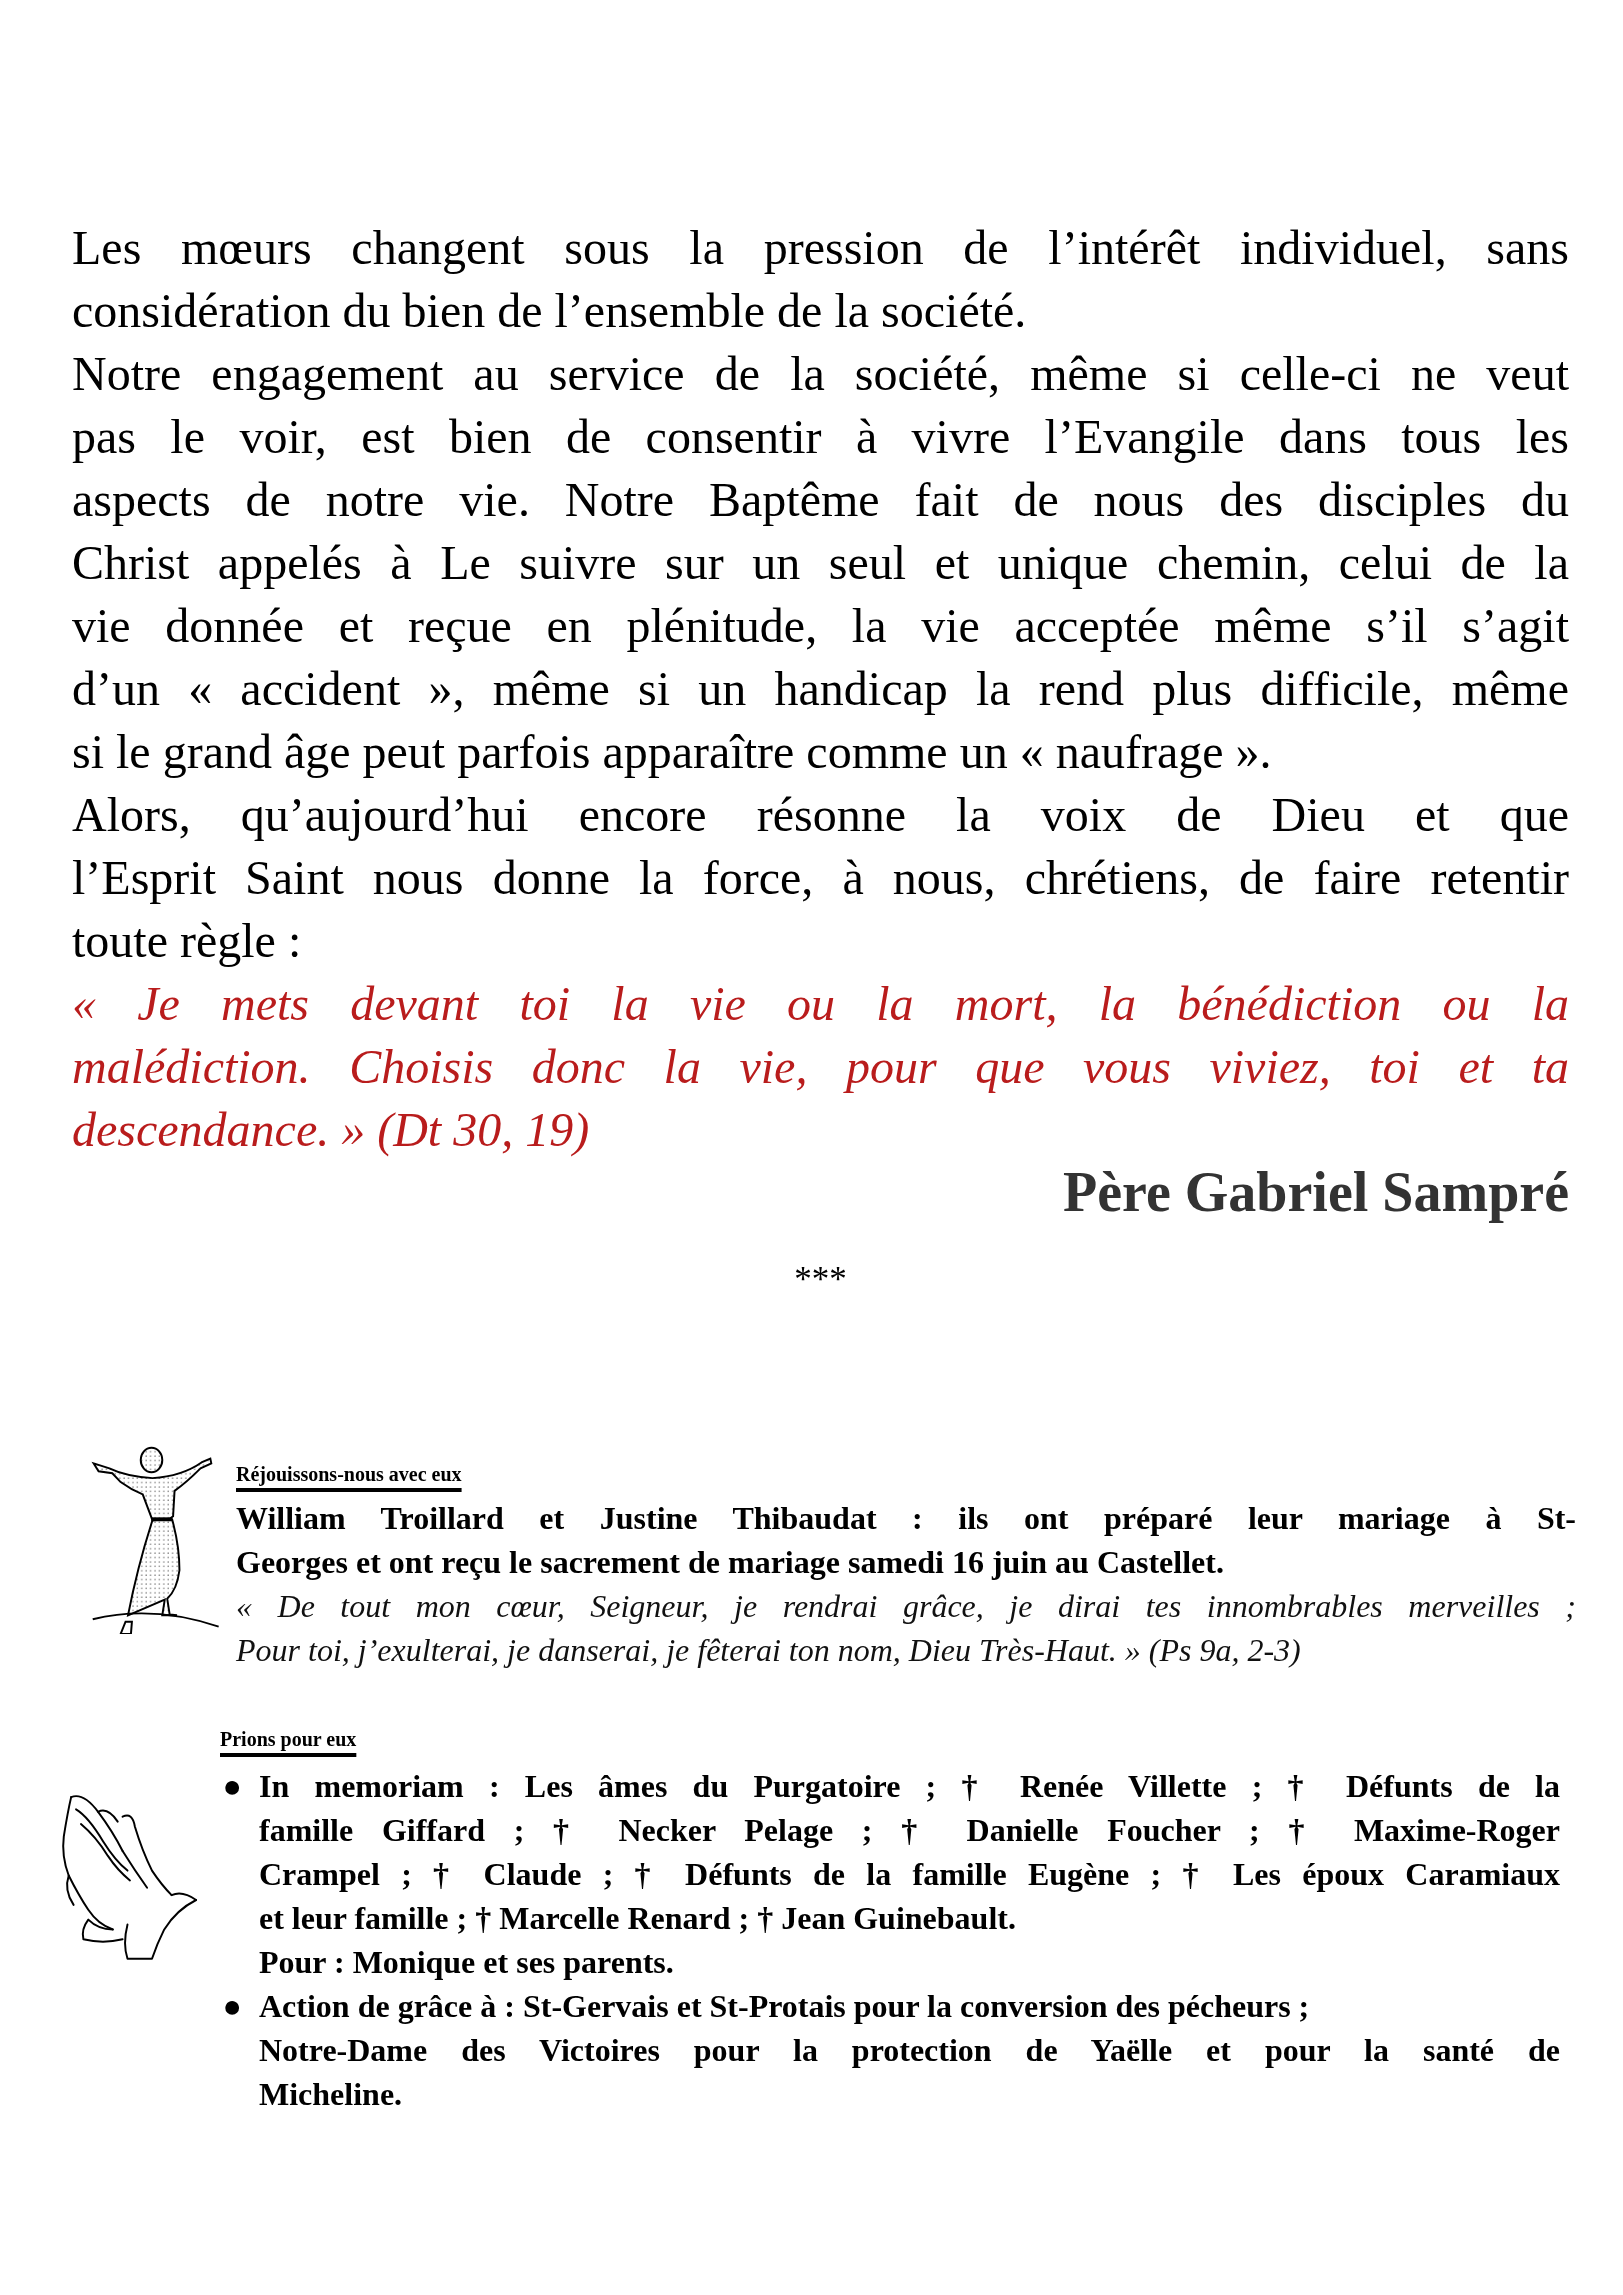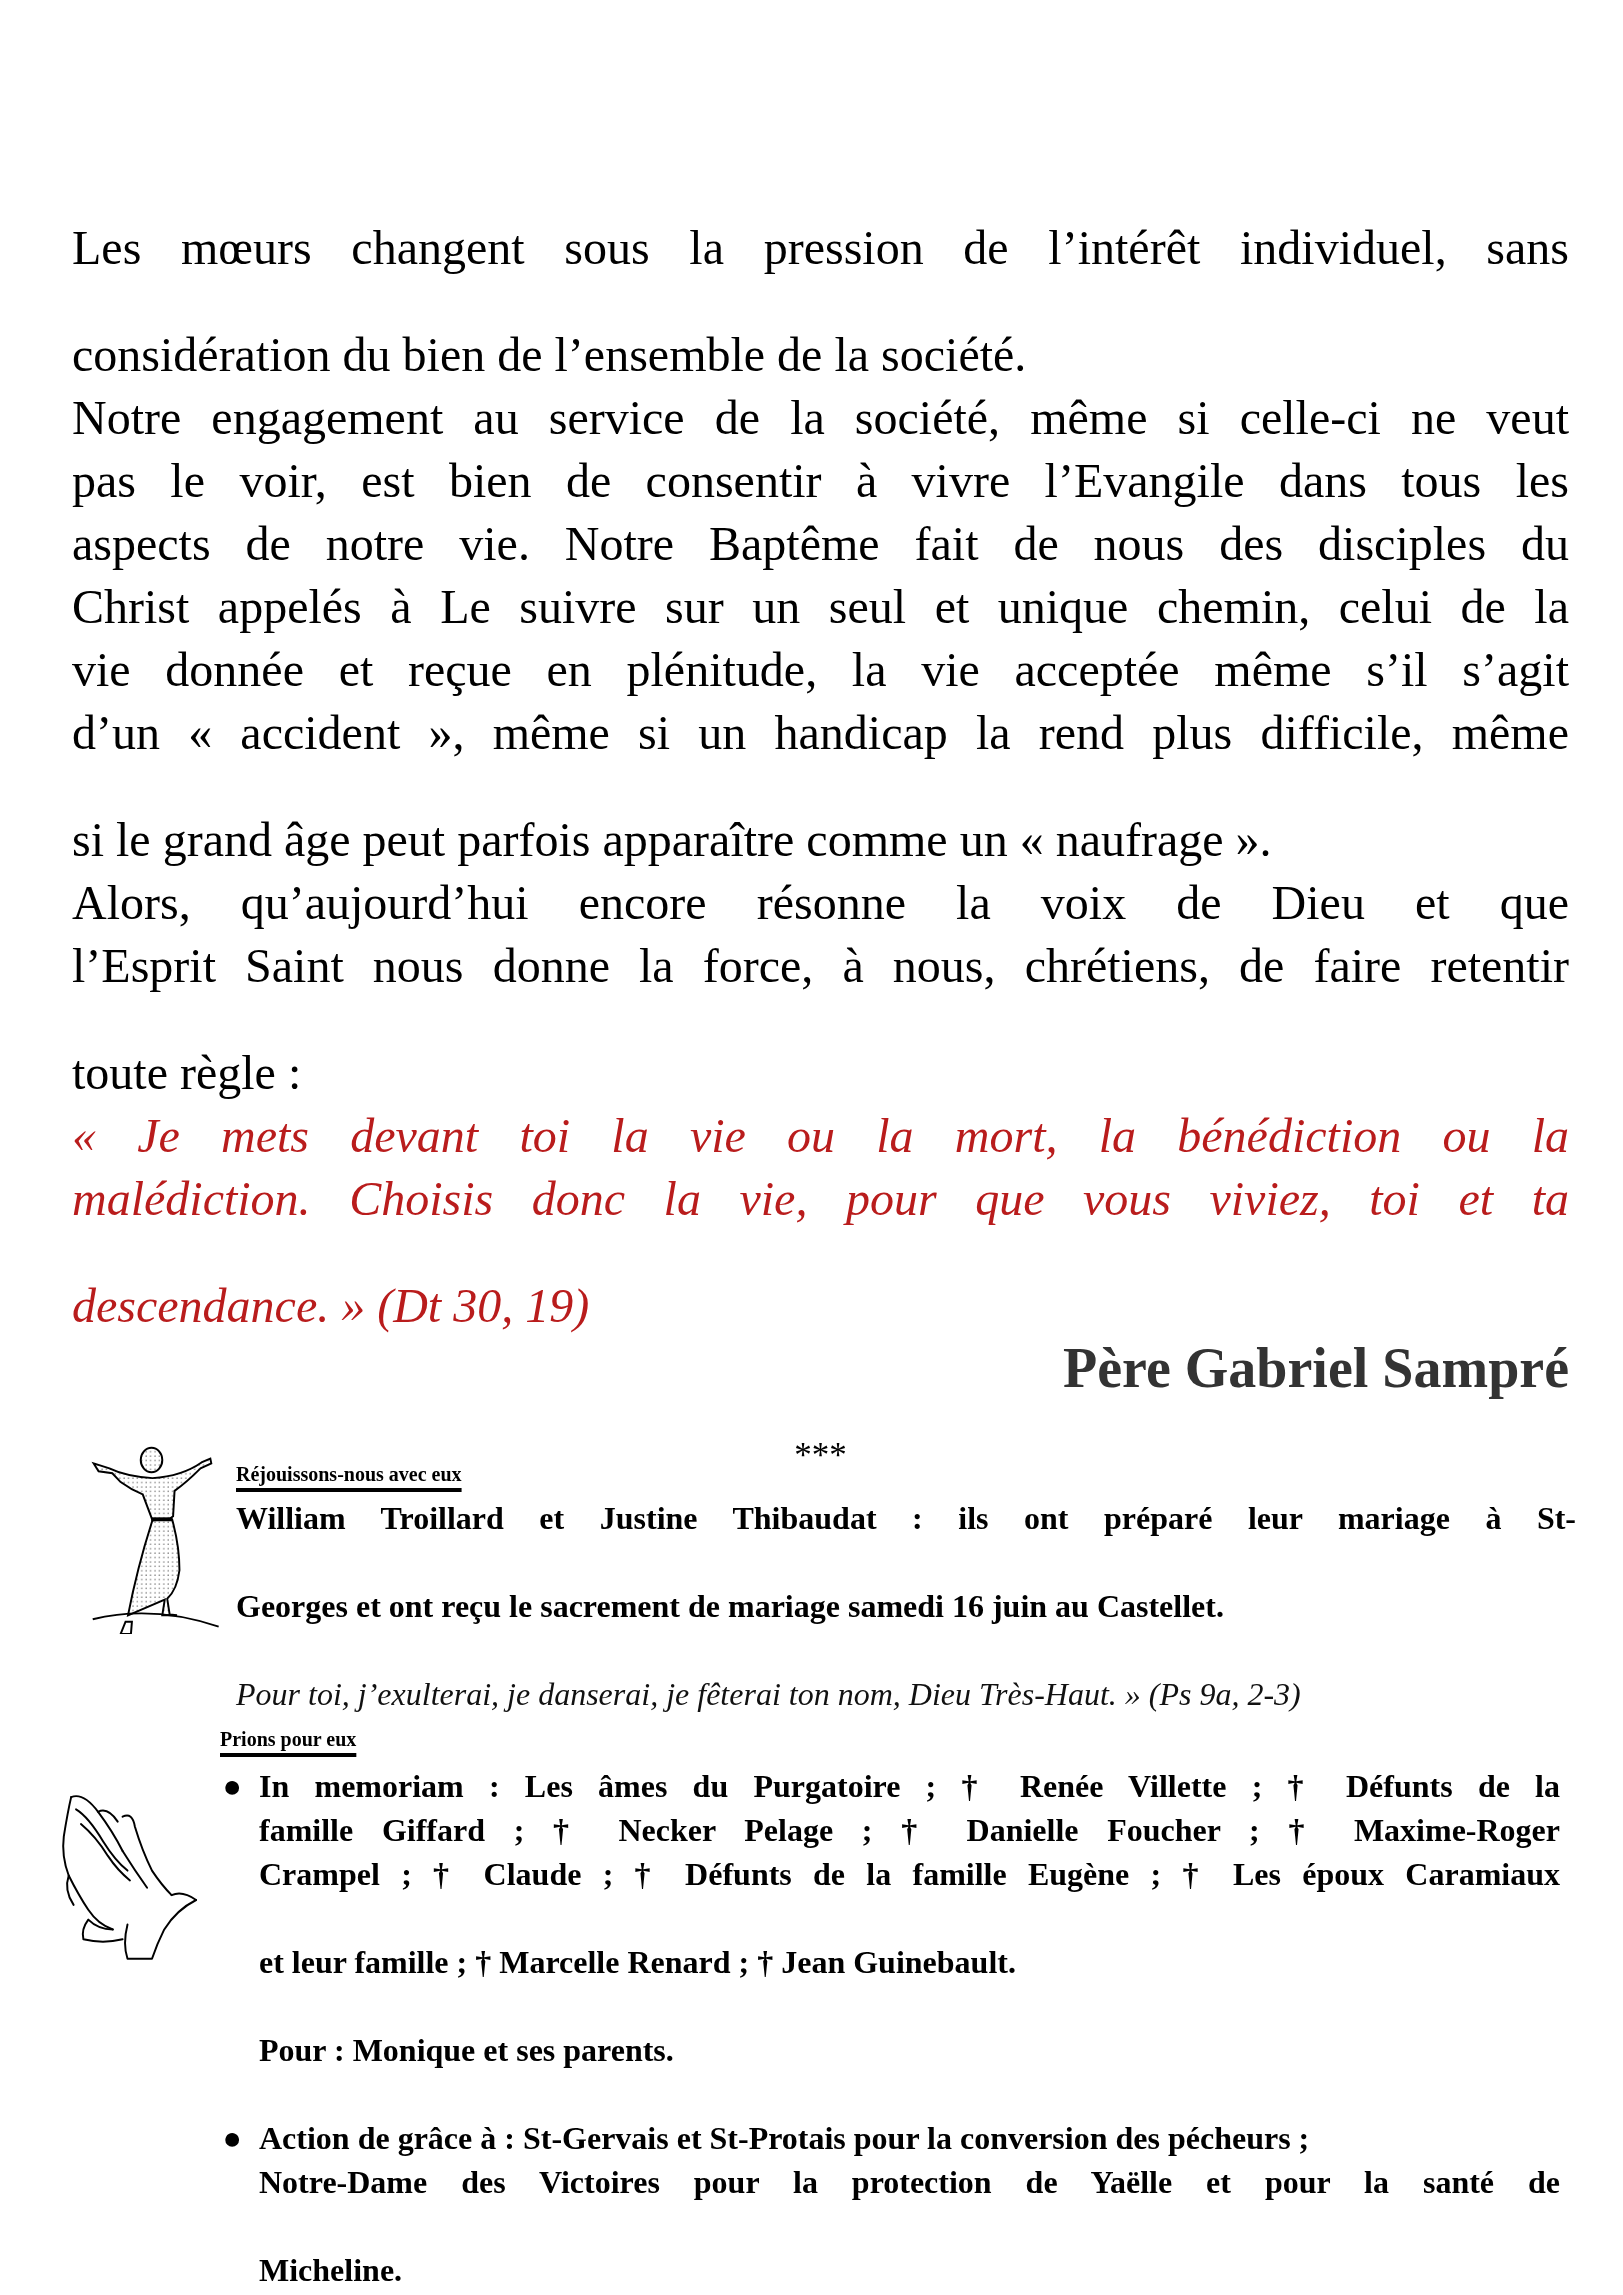--- a/index.html
+++ b/index.html
@@ -1,21 +1,21 @@
 <!DOCTYPE html>
 <html style="font-size:7.9px"><head>
 <meta charset="utf-8">
 <style>
   html, body { margin: 0; padding: 0; background: #ffffff; }
   body { width: 1623px; height: 2295px; position: relative; overflow: hidden;
          font-family: "Liberation Serif", "DejaVu Serif", serif; color: #000; }
   .page { position: absolute; left: 72px; top: 216px; width: 1497px; }
   .para { font-size: 48px; line-height: 63px; text-align: justify; margin: 0; }
   .line { display: block; text-align: justify; text-align-last: justify; white-space: nowrap; }
-  .line.last { text-align-last: left; margin-top: 44px; }
+  .line.last { text-align-last: left; }
   .quote { color: #b91c1c; font-style: italic; }
   .sig { color: #333333; font-weight: bold; font-size: 56px; line-height: 63px; text-align: right; margin-top: 0; }
   .stars { text-align: center; font-size: 35px; margin-top: 34px; line-height: 44px; }
 
   .section { position: absolute; left: 0; width: 1623px; }
   .sec1 { top: 1453px; }
   .sec2 { top: 1718px; }
   .figure-icon { position: absolute; left: 79px; top: -19.6px; width: 147px; height: 201px; }
   .hands-icon { position: absolute; left: 54px; top: 64px; width: 147px; height: 187px; }
   .body-col { position: absolute; left: 236px; width: 1340px; }
@@ -74,20 +74,21 @@
     <path d="M28 380 Q150 350 285 395" fill="none" stroke="#000" stroke-width="4"></path>
     <path d="M95 385 L108 385 L106 410 L85 410 Z" fill="none" stroke="#000" stroke-width="4"></path>
   </svg>
   <div class="body-col">
     <div class="heading">Réjouissons-nous avec eux</div>
     <div class="bold">
       <span class="line">William Troillard et Justine Thibaudat : ils ont préparé leur mariage à St-</span>
       <span class="line last">Georges et ont reçu le sacrement de mariage samedi 16 juin au Castellet.</span>
     </div>
     <div class="ital">
+      <span class="line">« De tout mon cœur, Seigneur, je rendrai grâce, je dirai tes innombrables merveilles ;</span>
       <span class="line last">Pour toi, j’exulterai, je danserai, je fêterai ton nom, Dieu Très-Haut. » (Ps 9a, 2-3)</span>
     </div>
   </div>
 </div>
 
 <div class="section sec2">
   <svg class="hands-icon" viewBox="0 0 300 380">
     <g fill="none" stroke="#000" stroke-width="4" stroke-linecap="round" stroke-linejoin="round">
       <path d="M35 30 Q28 60 20 110 Q15 150 30 190 Q50 230 70 260 Q90 290 120 300"></path>
       <path d="M35 30 Q60 20 90 60 Q120 100 140 140"></path>

